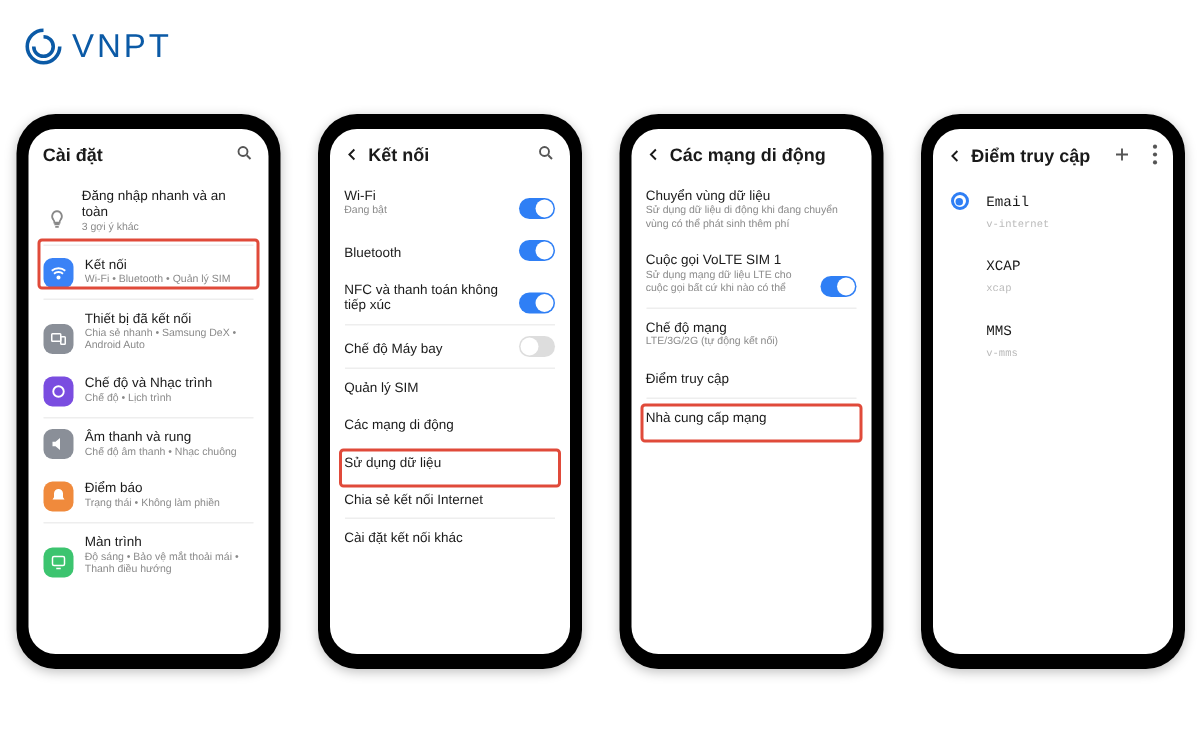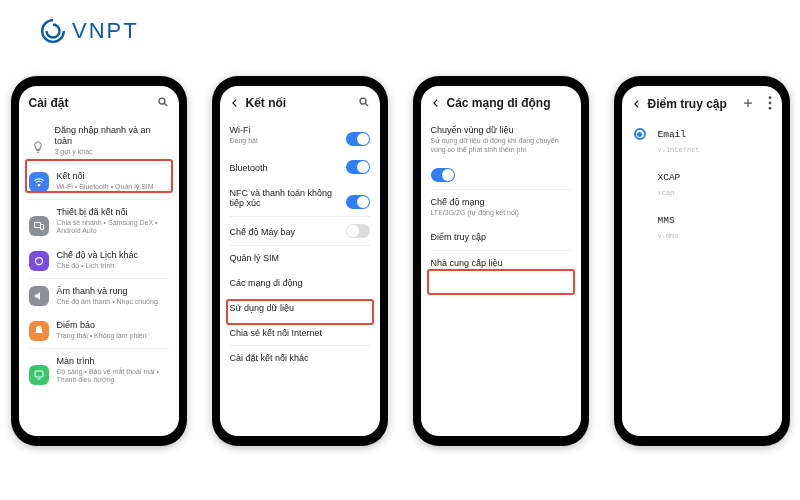--- a/index.html
+++ b/index.html
@@ -7,21 +7,21 @@
     width: 800px;
     height: 500px;
     background: #fff;
     font-family: -apple-system, Helvetica, Arial, sans-serif;
     position: relative;
     overflow: hidden;
   }
   .logo {
     position: absolute;
     top: 18px;
-    left: 40px;
+    left: 16px;
     display: flex;
     align-items: center;
     gap: 6px;
   }
   .logo-swirl {
     width: 26px; height: 26px;
     color: #0b5aa6;
   }
   .logo-text {
     font-size: 22px;
@@ -183,21 +183,21 @@
               <div class="t2">Chia sẻ nhanh • Samsung DeX • Android Auto</div>
             </div>
           </div>
           <div class="row">
             <span class="sqicon" style="background:#7a4de0">
               <svg width="12" height="12" viewBox="0 0 24 24" fill="none" stroke="#fff" stroke-width="2.5">
                 <circle cx="12" cy="12" r="7"></circle>
               </svg>
             </span>
             <div class="txt">
-              <div class="t1">Chế độ và Lịch khác</div>
+              <div class="t1">Chế độ và Nhạc trình</div>
               <div class="t2">Chế độ • Lịch trình</div>
             </div>
           </div>
           <div class="sep"></div>
           <div class="row">
             <span class="sqicon" style="background:#8a8f98">
               <svg width="12" height="12" viewBox="0 0 24 24" fill="#fff">
                 <path d="M4 9v6h4l6 5V4L8 9H4z"></path>
               </svg>
             </span>
@@ -321,38 +321,42 @@
         <span class="title">Các mạng di động</span>
       </div>
       <div id="p3-list">
           <div class="row">
             <div class="txt">
               <div class="t1">Chuyển vùng dữ liệu</div>
               <div class="t2">Sử dụng dữ liệu di động khi đang chuyển vùng có thể phát sinh thêm phí</div>
             </div>
           </div>
           <div class="row">
+            <div class="txt">
+              <div class="t1">Cuộc gọi VoLTE SIM 1</div>
+              <div class="t2">Sử dụng mạng dữ liệu LTE cho cuộc gọi bất cứ khi nào có thể</div>
+            </div>
             <div class="toggle on"></div>
           </div>
           <div class="sep"></div>
           <div class="row">
             <div class="txt">
               <div class="t1">Chế độ mạng</div>
               <div class="t2">LTE/3G/2G (tự động kết nối)</div>
             </div>
           </div>
           <div class="row">
             <div class="txt">
               <div class="t1">Điểm truy cập</div>
             </div>
           </div>
           <div class="sep"></div>
           <div class="row">
             <div class="txt">
-              <div class="t1">Nhà cung cấp liệu</div>
+              <div class="t1">Nhà cung cấp mạng</div>
             </div>
           </div>
         </div>
       <div class="hl" style="top:183px; left:6px; right:6px; height:26px;"></div>
     </div>
   </div>
 
   <div class="phone">
     <div class="screen">
       <div class="hdr">

